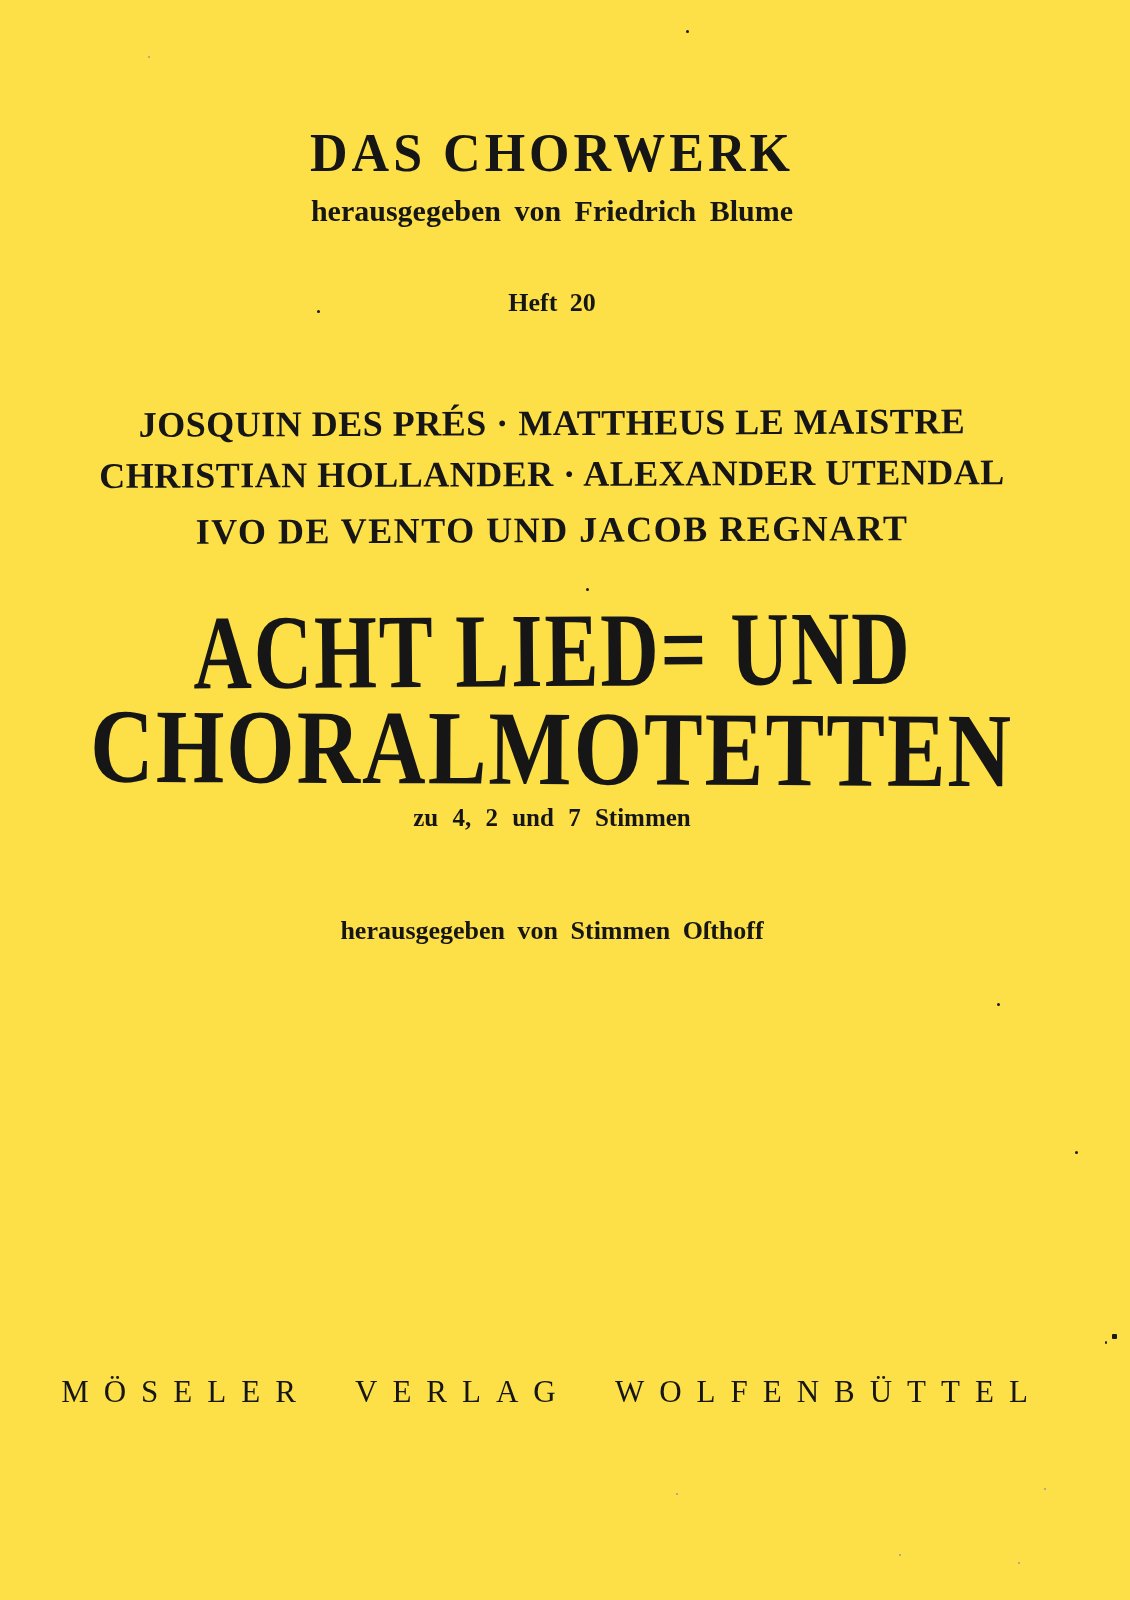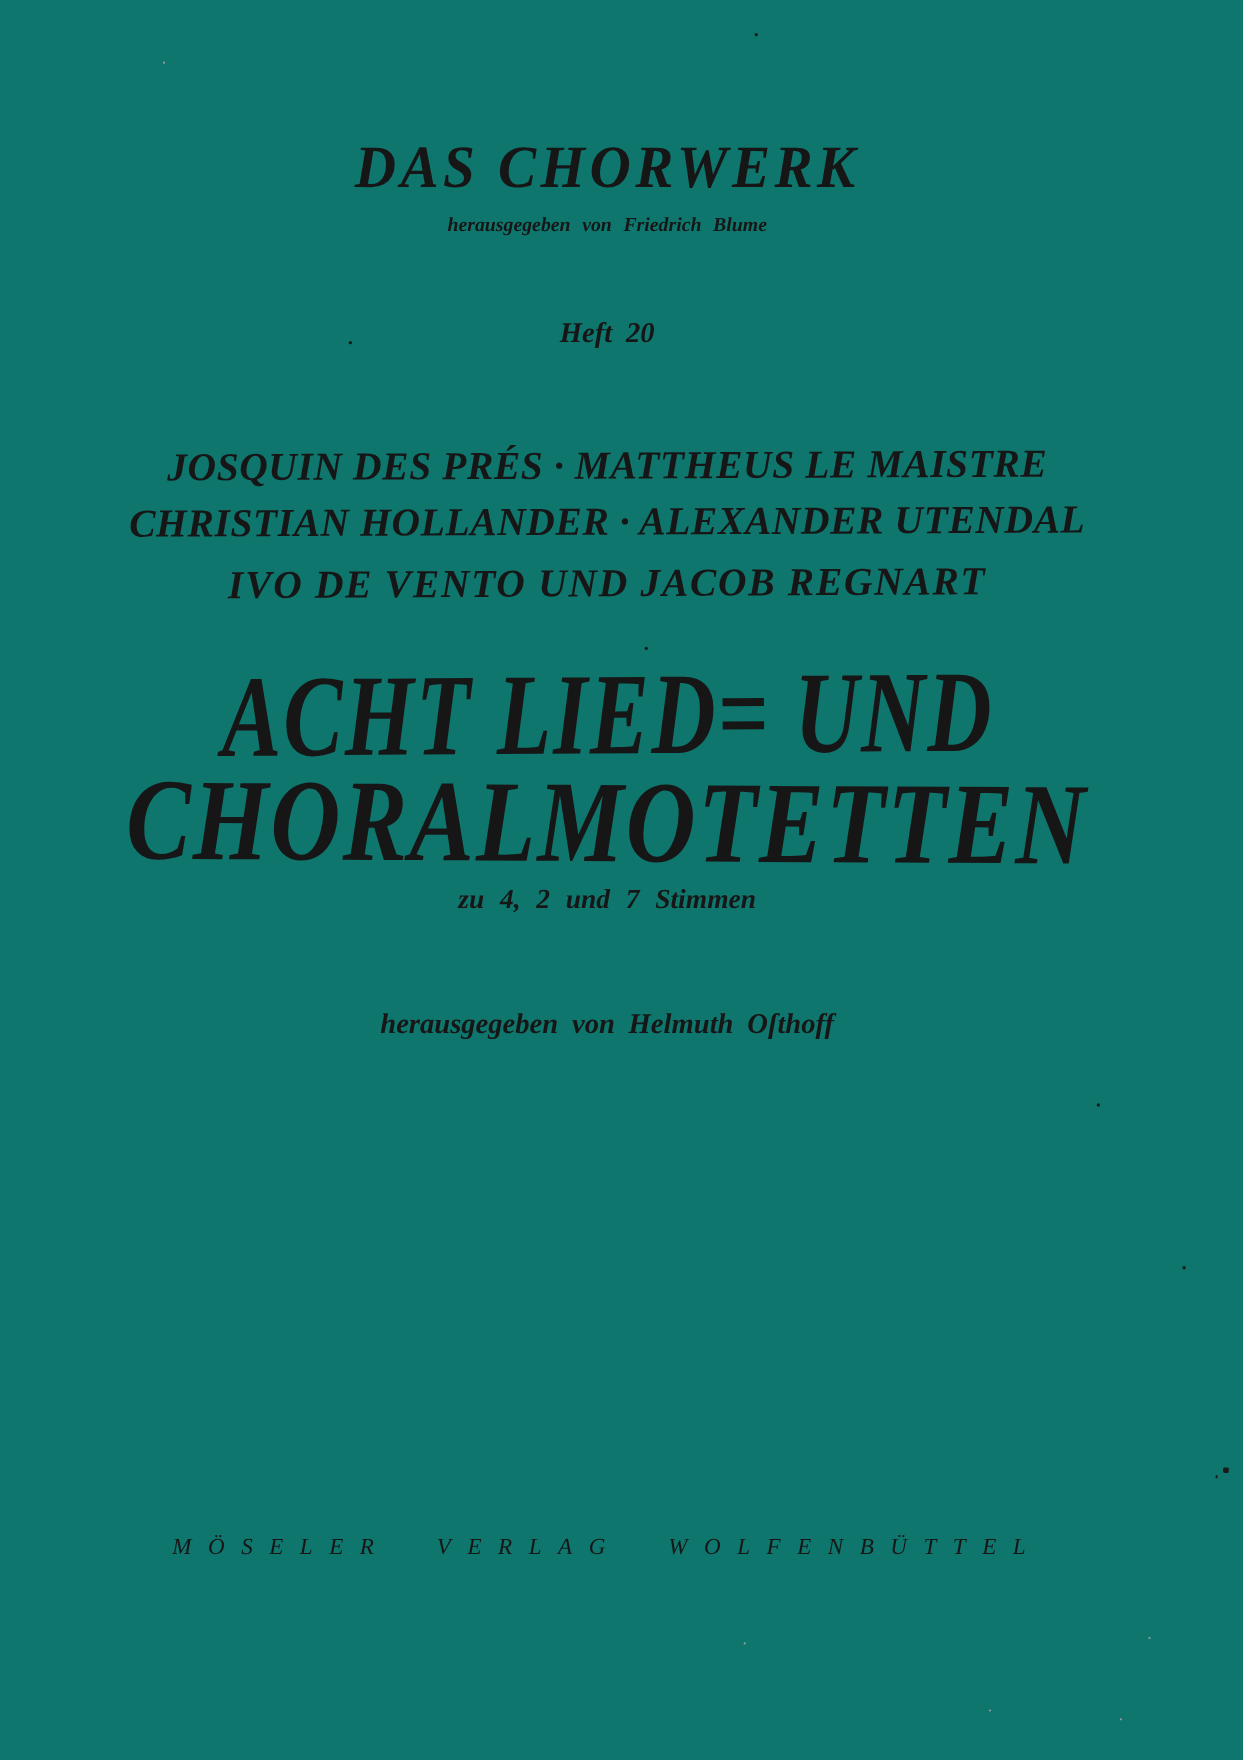--- a/index.html
+++ b/index.html
@@ -29,21 +29,21 @@
   .series-title {
     top: 122px;
     font-size: 52px;
     font-weight: 700;
     letter-spacing: 4px;
     transform: scale(1, 1.05);
     transform-origin: center top;
   }
   .series-editor {
     top: 194px;
-    font-size: 18px;
+    font-size: 30px;
     font-weight: 700;
     word-spacing: 6px;
   }
   .issue {
     top: 288px;
     font-size: 26px;
     font-weight: 700;
     word-spacing: 6px;
   }
   .composer-1 {
@@ -90,58 +90,57 @@
     word-spacing: 8px;
   }
   .volume-editor {
     top: 916px;
     font-size: 26px;
     font-weight: 700;
     word-spacing: 6px;
   }
   .publisher {
     top: 1374px;
-    font-size: 21px;
+    font-size: 31px;
     font-weight: 400;
     letter-spacing: 15px;
     word-spacing: 22px;
-    margin-top: 20px;
   }
   
   .speck {
     position: absolute;
     background: #1a1a1a;
     border-radius: 50%;
   }
   .speck.faint { background: #9a9a9a; }
 </style>
 </head>
 <body>
 
-<div class="page" style="background: #0f766e; color: rgb(22, 22, 22); font-style: italic;">
+<div class="page" style="background: #fde047; color: rgb(22, 22, 22);">
 
   <div class="line series-title">DAS CHORWERK</div>
 
   <div class="line series-editor">herausgegeben von Friedrich Blume</div>
 
   <div class="line issue">Heft 20</div>
 
   <div class="line composer-1">JOSQUIN DES PRÉS · MATTHEUS LE MAISTRE</div>
 
   <div class="line composer-2">CHRISTIAN HOLLANDER · ALEXANDER UTENDAL</div>
 
   <div class="line composer-3">IVO DE VENTO UND JACOB REGNART</div>
 
   <div class="line work-title-1">ACHT LIED= UND</div>
 
   <div class="line work-title-2">CHORALMOTETTEN</div>
 
   <div class="line voices-subtitle">zu 4, 2 und 7 Stimmen</div>
 
-  <div class="line volume-editor">herausgegeben von Helmuth Oſthoff</div>
+  <div class="line volume-editor">herausgegeben von Stimmen Oſthoff</div>
 
   <div class="line publisher">MÖSELER VERLAG WOLFENBÜTTEL</div>
 
   <div class="speck" style="left:686px; top:30px;  width:3px; height:3px;"></div>
   <div class="speck faint" style="left:148px; top:56px;  width:2px; height:2px;"></div>
   <div class="speck" style="left:317px; top:310px; width:3px; height:3px;"></div>
   <div class="speck" style="left:586px; top:588px; width:3px; height:3px;"></div>
   <div class="speck" style="left:997px; top:1003px; width:3px; height:3px;"></div>
   <div class="speck" style="left:1075px; top:1151px; width:3px; height:3px;"></div>
   <div class="speck" style="left:1112px; top:1334px; width:5px; height:5px; border-radius:1px;"></div>

